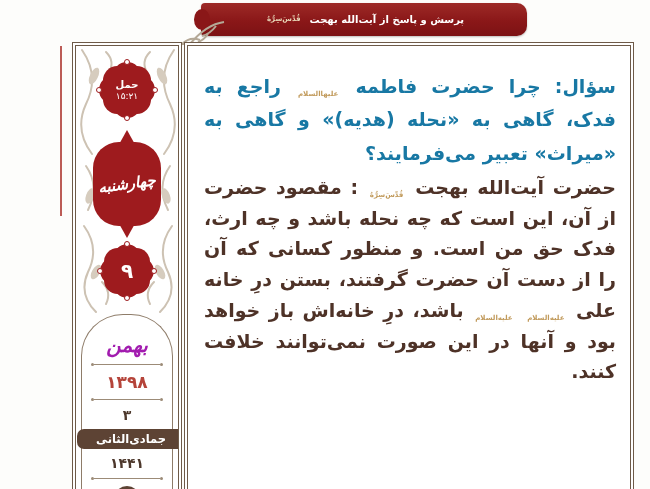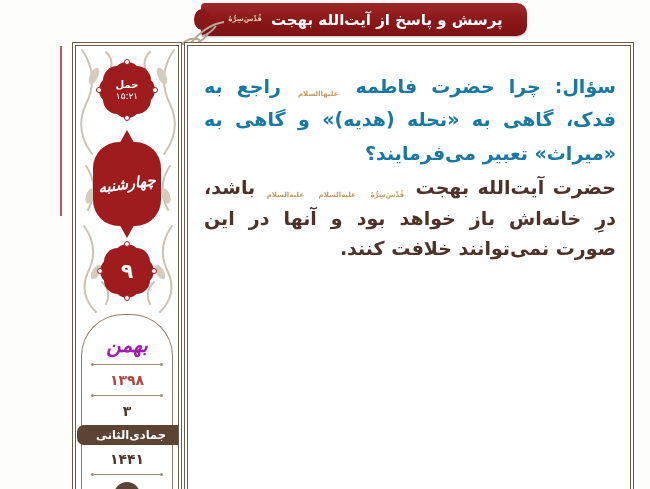--- a/index.html
+++ b/index.html
@@ -7,21 +7,21 @@
         font-family:"DejaVu Sans",sans-serif;}
 
   
   .banner{position:absolute;left:201px;top:3px;width:326px;height:33px;
           background:linear-gradient(180deg,#9d2a27 0%,#8a1718 55%,#7c1214 100%);
           border-radius:4px 10px 10px 4px;direction:rtl;
           display:flex;align-items:center;justify-content:center;gap:6px;
           box-shadow:0 1px 2px rgba(0,0,0,.25);}
   .banner-end{position:absolute;left:-7px;top:6px;width:16px;height:21px;
           background:#8a1718;border-radius:50%;}
-  .banner-title{color:#fff;font-weight:bold;font-size:15px;letter-spacing:0;}
+  .banner-title{color:#fff;font-weight:bold;font-size:10px;letter-spacing:0;}
   .hon{display:inline-flex;flex-direction:row;align-items:center;
        font-size:7px;line-height:1.1;color:#c19a5b;font-weight:bold;
        vertical-align:-3px;margin:0 3px;}
   .hon.white{color:#e8d8b8;}
 
   
   .flourish{position:absolute;pointer-events:none;}
 
   
   .spine-line{position:absolute;left:60px;top:46px;width:2px;height:170px;
@@ -63,21 +63,21 @@
 
   .arch-panel{position:absolute;left:5px;right:5px;top:268px;bottom:-4px;
           border:1px solid #8e7c69;border-bottom:none;border-radius:42px 42px 0 0;
           background:#fff;display:flex;flex-direction:column;align-items:center;
           padding-top:18px;box-sizing:border-box;gap:6px;}
   .solar-month{font-family:"DejaVu Serif",serif;font-style:italic;font-weight:bold;
           font-size:20px;color:#a21caf;}
   .divider{display:flex;align-items:center;width:72px;}
   .divider .line{flex:1;height:1px;background:#9c8b77;}
   .divider .dot{width:3px;height:3px;border-radius:50%;background:#9c8b77;}
-  .solar-year{color:#b5443a;font-weight:bold;font-size:14px;}
+  .solar-year{color:#b5443a;font-weight:bold;font-size:17px;}
   .lunar-day{color:#4d382c;font-weight:bold;font-size:14px;}
   .lunar-box{background:#5d4334;color:#fff;font-weight:bold;font-size:11.5px;
           padding:3px 19px;border-radius:7px;margin-left:8px;}
   .lunar-year{color:#4d382c;font-weight:bold;font-size:14px;}
   .greg-circle{width:26px;height:26px;border-radius:50%;background:#5d4334;color:#fff;
           display:flex;align-items:center;justify-content:center;font-size:12px;font-weight:bold;}
 
   
   .qa{position:absolute;inset:0;padding:24px 14px 0 16px;direction:rtl;
           text-align:justify;box-sizing:border-box;}
@@ -214,20 +214,21 @@
           </span>
           <span>راجع به فدک، گاهی به «نحله (هدیه)» و گاهی به «میراث» تعبیر می‌فرمایند؟</span>
         </p>
 
         <p class="answer">
           <span>حضرت آیت‌الله بهجت</span>
           <span class="hon">
             <span>قُدِّسَ</span>
             <span>سِرُّهُ</span>
           </span>
+          <span>: مقصود حضرت از آن، این است که چه نحله باشد و چه ارث، فدک حق من است. و منظور کسانی که آن را از دست آن حضرت گرفتند، بستن درِ خانه علی</span>
           <span class="hon">
             <span>علیه</span>
             <span>السلام</span>
           </span>
           <span class="hon">
             <span>علیه</span>
             <span>السلام</span>
           </span>
           <span>باشد، درِ خانه‌اش باز خواهد بود و آنها در این صورت نمی‌توانند خلافت کنند.</span>
         </p>

